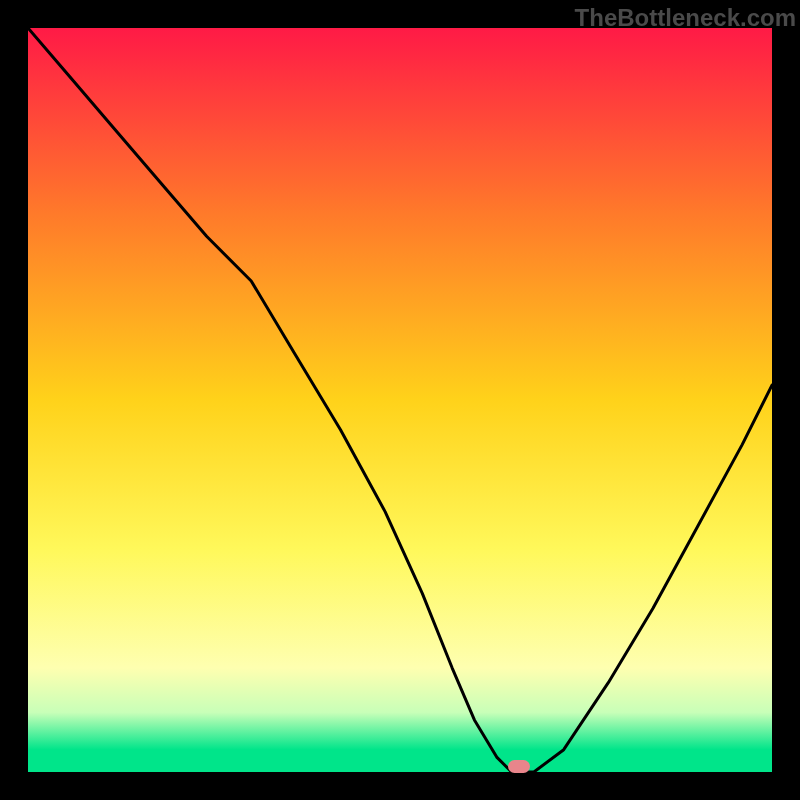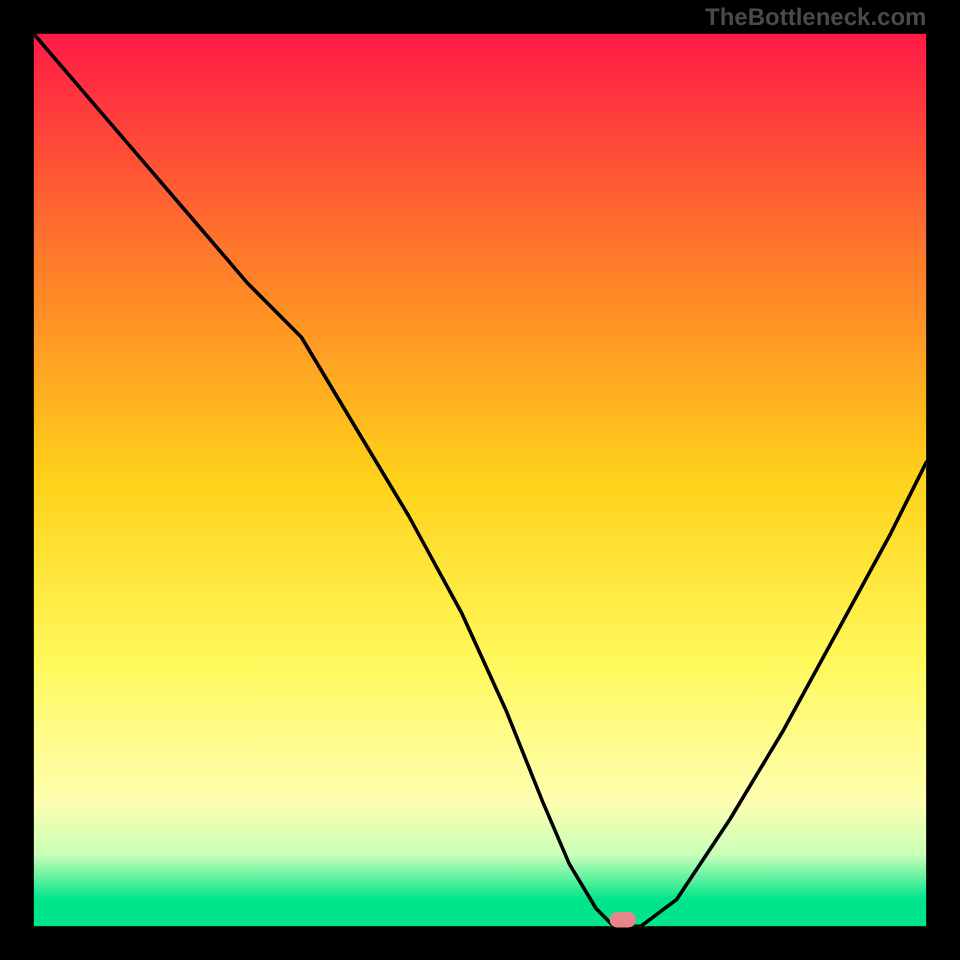--- a/index.html
+++ b/index.html
@@ -13,23 +13,23 @@
   }
   .stage {
     position: relative;
     width: 800px;
     height: 800px;
     background: #000;
   }
   .watermark {
     position: absolute;
     top: 4px;
-    right: 28px;
+    right: 4px;
     color: #4a4a4a;
-    font-size: 20px;
+    font-size: 24px;
     font-weight: 600;
     z-index: 50;
     user-select: none;
   }
   .plot {
     position: absolute;
     left: 28px;
     top: 28px;
     width: 744px;
     height: 744px;

